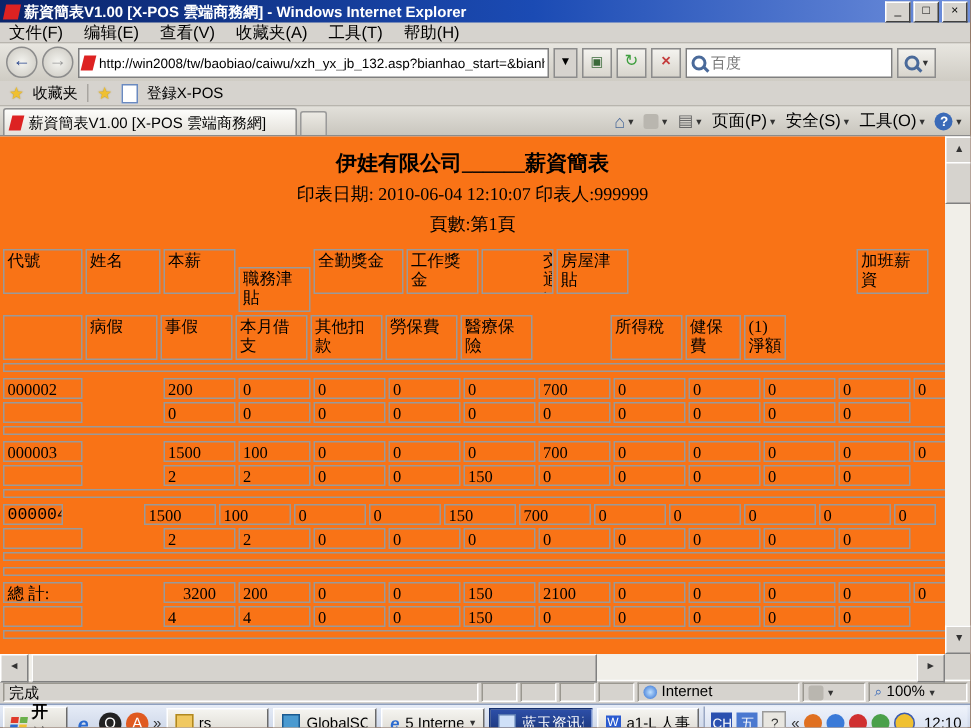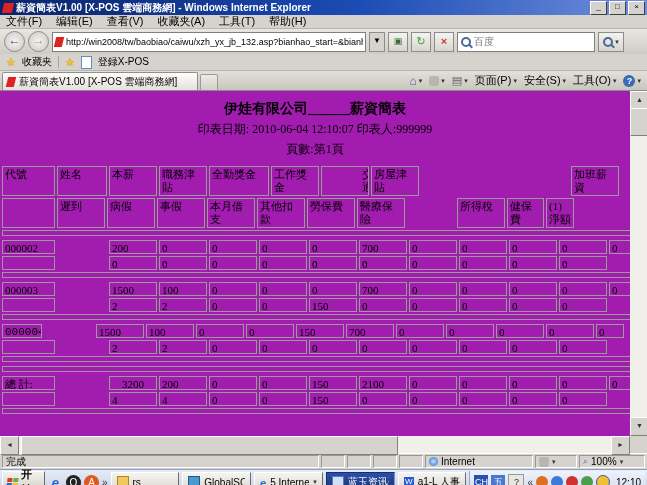--- a/index.html
+++ b/index.html
@@ -53,21 +53,21 @@
   .tabtitle{font-size:10px;white-space:nowrap;overflow:hidden;}
   .tabstub{width:16px;height:15px;background:linear-gradient(#eceae4,#d2cfc7);border:1px solid #9a9a9a;border-bottom:none;border-radius:2px 2px 0 0;margin-left:2px;}
   .cmdbar{margin-left:auto;display:flex;align-items:center;gap:7px;padding-right:4px;height:100%;}
   .cmditem{display:flex;align-items:center;gap:2px;font-size:11px;}
   .homeglyph{color:#4a6a9a;font-size:12px;}
   .feedglyph{width:10px;height:10px;background:#b9b6af;border-radius:2px;}
   .printglyph{color:#666;font-size:11px;}
   .helpglyph{width:12px;height:12px;border-radius:50%;background:#3a6ab8;color:#fff;font-size:9px;line-height:12px;text-align:center;font-weight:bold;}
   
   .content{position:relative;height:362px;background:#fff;border-top:1px solid #8c8c8c;}
-  .page{position:absolute;left:0;top:0;width:630px;height:345px;overflow:hidden;background:#a21caf;
+  .page{position:absolute;left:0;top:0;width:630px;height:345px;overflow:hidden;background:#f97316;
     font-family:"Liberation Serif","DejaVu Serif",serif;}
   .rpt-title{text-align:center;font-weight:bold;font-size:14px;margin-top:9px;}
   .rpt-meta{text-align:center;font-size:12px;margin-top:3px;}
   .rpt-table{margin:8px 0 0 2px;}
   .trow{display:flex;gap:2px;margin-bottom:2px;}
   .tcell{box-sizing:border-box;padding:1px 2px;font-size:11px;line-height:13px;overflow:hidden;flex:none;}
   .tcell.bordered{border:1px solid #9a9a9a;}
   .tsep{width:633px;height:4px;border:1px solid #9a9a9a;margin:2px 0 4px 0;}
   
   .vscroll{position:absolute;right:0;top:0;width:17px;height:345px;background:#f1efe9;}
@@ -213,34 +213,33 @@
   <div class="content">
     <div class="page">
       <div class="rpt-title">伊娃有限公司______薪資簡表</div>
       <div class="rpt-meta">印表日期: 2010-06-04  12:10:07 印表人:999999</div>
       <div class="rpt-meta">頁數:第1頁</div>
       <div class="rpt-table" id="report-table">
           <div class="trow">
             <div class="tcell bordered" style="width: 53px; height: 30px;">代號</div>
             <div class="tcell bordered" style="width: 50px; height: 30px;">姓名</div>
             <div class="tcell bordered" style="width: 48px; height: 30px;">本薪</div>
-            <div class="tcell bordered" style="width: 48px; height: 30px;">職務津貼</div>
+            <div class="tcell bordered" style="width: 48px; height: 30px; margin-top: 12px;">職務津貼</div>
             <div class="tcell bordered" style="width: 60px; height: 30px;">全勤獎金</div>
             <div class="tcell bordered" style="width: 48px; height: 30px;">工作獎金</div>
             <div class="tcell bordered" style="width: 48px; height: 30px; padding-left: 40px;">交通津貼</div>
             <div class="tcell bordered" style="width: 48px; height: 30px;">房屋津貼</div>
             <div class="tcell" style="width: 48px; height: 30px;"></div>
             <div class="tcell" style="width: 48px; height: 30px;"></div>
             <div class="tcell" style="width: 48px; height: 30px;"></div>
             <div class="tcell bordered" style="width: 48px; height: 30px;">加班薪資</div>
             <div class="tcell" style="width: 28px; height: 30px;"></div>
           </div>
           <div class="trow">
             <div class="tcell bordered" style="width: 53px; height: 30px;"></div>
-            <div class="tcell bordered" style="width: 48px; height: 30px;">遲到</div>
             <div class="tcell bordered" style="width: 48px; height: 30px;">病假</div>
             <div class="tcell bordered" style="width: 48px; height: 30px;">事假</div>
             <div class="tcell bordered" style="width: 48px; height: 30px;">本月借支</div>
             <div class="tcell bordered" style="width: 48px; height: 30px;">其他扣款</div>
             <div class="tcell bordered" style="width: 48px; height: 30px;">勞保費</div>
             <div class="tcell bordered" style="width: 48px; height: 30px;">醫療保險</div>
             <div class="tcell" style="width: 48px; height: 30px;"></div>
             <div class="tcell bordered" style="width: 48px; height: 30px;">所得稅</div>
             <div class="tcell bordered" style="width: 37px; height: 30px;">健保費</div>
             <div class="tcell bordered" style="width: 28px; height: 30px;">(1)淨額</div>

